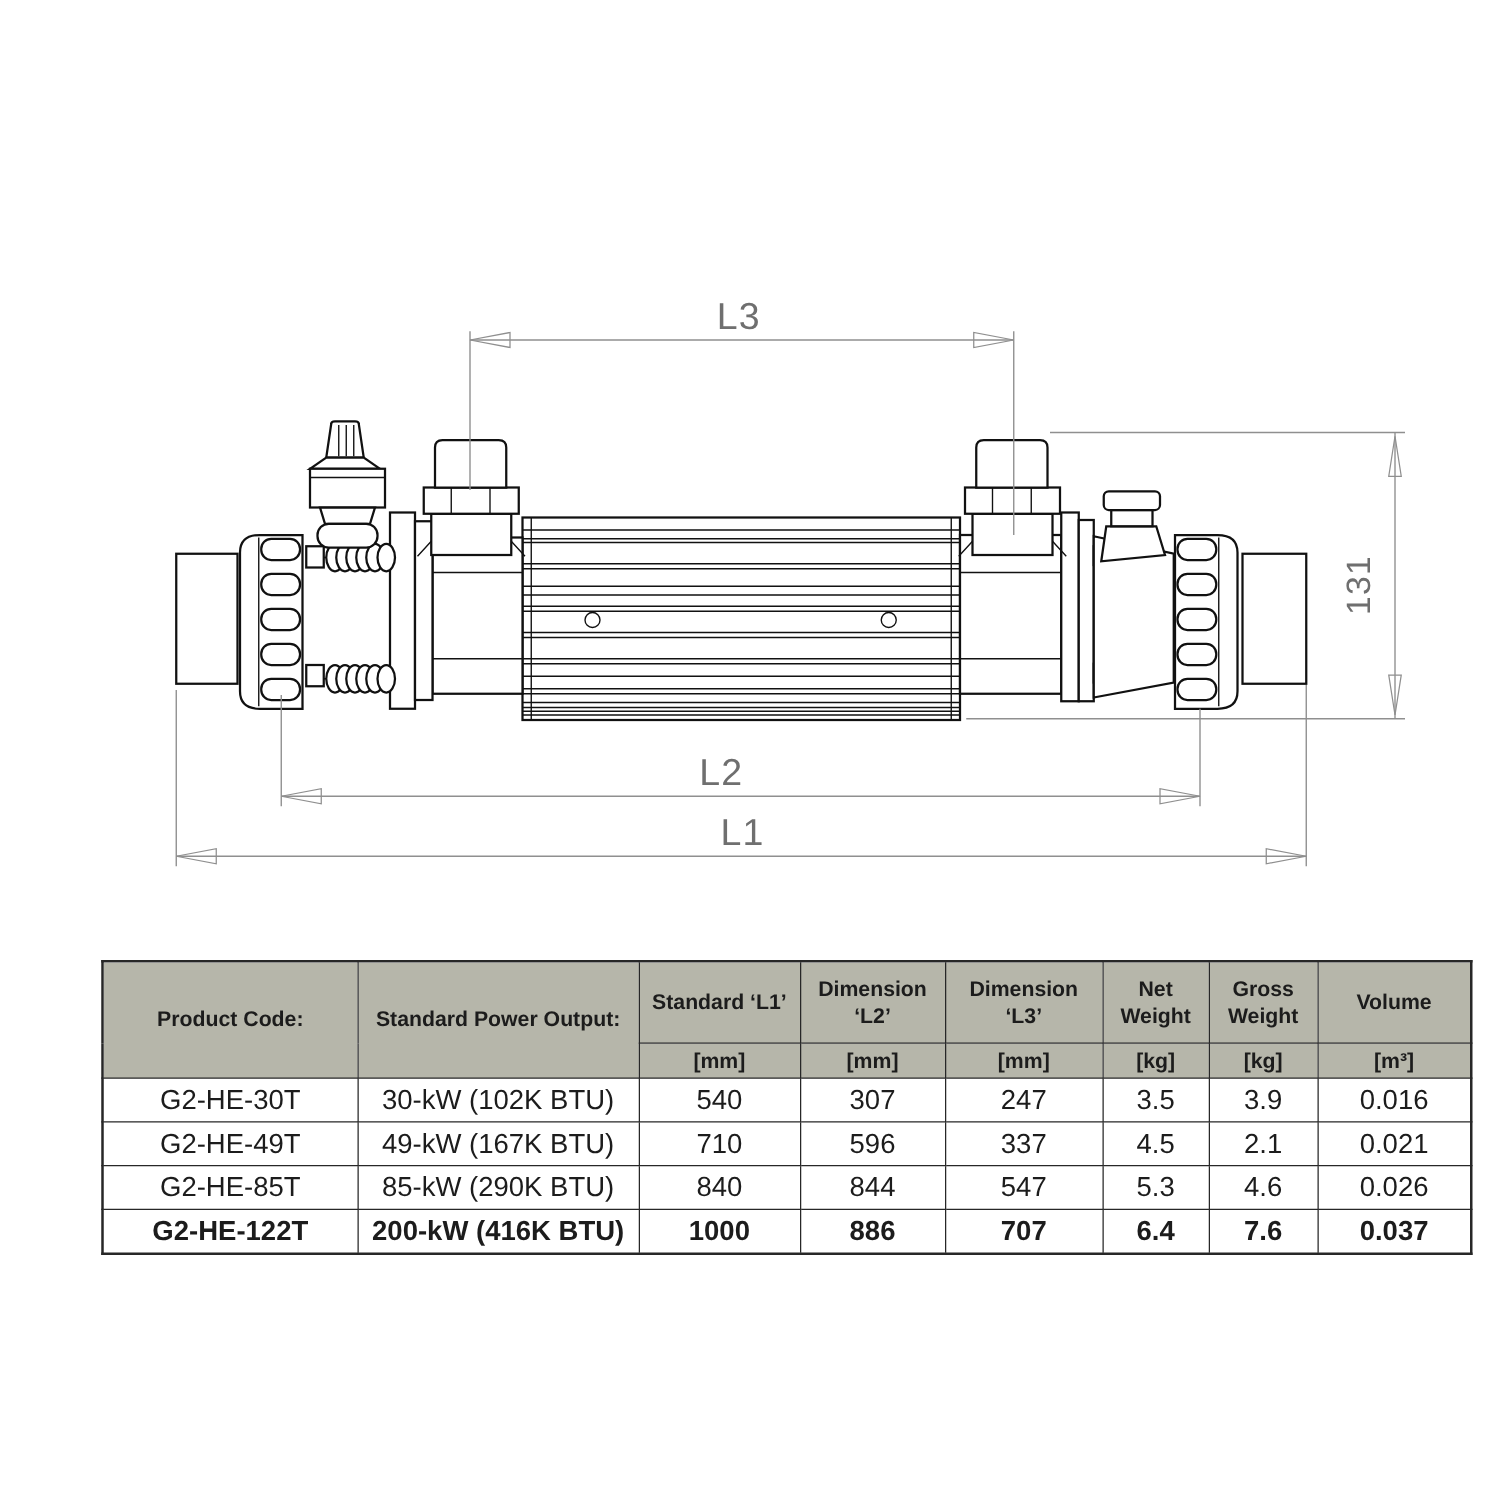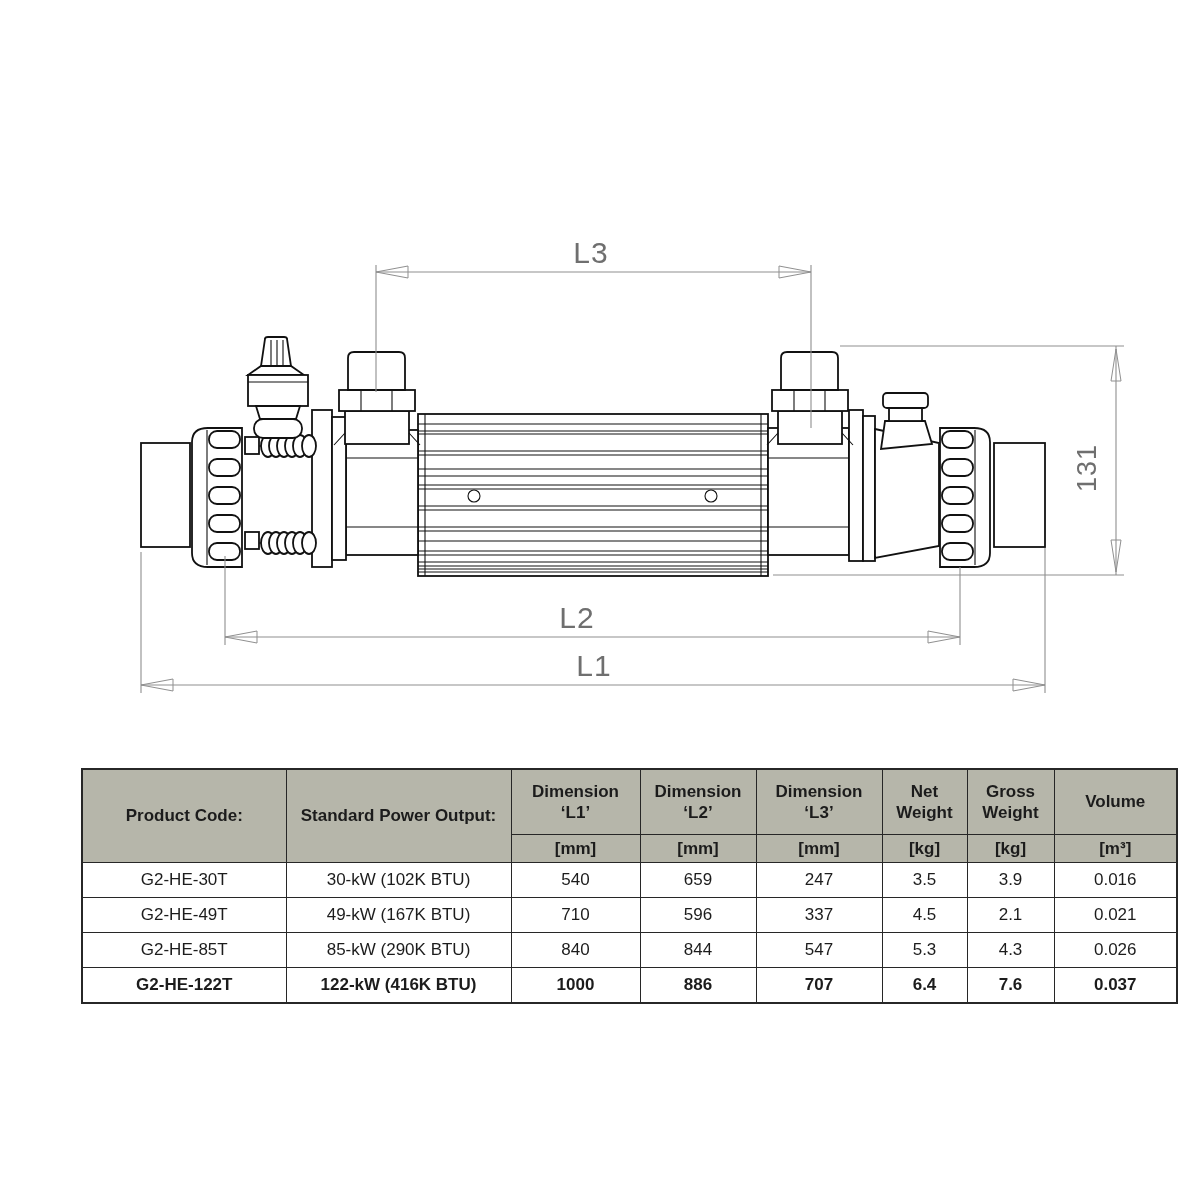--- a/index.html
+++ b/index.html
@@ -15,21 +15,21 @@
   .dimtext-sm{fill:#6f6f6f;font-family:"Liberation Sans",sans-serif;font-size:27px;letter-spacing:1px;}
   
   .spec-table{position:absolute;left:53px;top:768px;border-collapse:collapse;table-layout:fixed;
               width:1095px;color:#1c1c1c;}
   .spec-table th,.spec-table td{border:1px solid #272727;text-align:center;vertical-align:middle;
               padding:0 4px;overflow:hidden;}
   .spec-table{border:2px solid #272727;}
   .spec-table th{background:#b6b6aa;font-weight:bold;font-size:17px;line-height:1.25;}
   .spec-table .hrow-main th{height:64px;}
   .spec-table .hrow-unit th{height:27px;}
-  .spec-table td{height:34px;font-size:17px;font-weight:normal;background:#ffffff;}
+  .spec-table td{height:34px;font-size:22px;font-weight:normal;background:#ffffff;}
   .spec-table tbody tr:last-child td{border-bottom:none;font-weight:bold;}
 </style>
 </head>
 <body>
 
 <div class="page">
 
   <svg class="drawing" width="1200" height="740" viewBox="0 0 1200 740">
 
     <g>
@@ -194,42 +194,42 @@
         <col style="width:116px">
       <col style="width:126px">
         <col style="width:85px">
         <col style="width:87px">
         <col style="width:123px">
     </colgroup>
     <thead>
       <tr class="hrow-main">
         <th rowspan="2">Product Code:</th>
         <th rowspan="2">Standard Power Output:</th>
-        <th>Dimension ‘L1’</th>
+        <th>Standard ‘L1’</th>
         <th>Dimension ‘L2’</th>
         <th>Dimension ‘L3’</th>
         <th>Net Weight</th>
         <th>Gross Weight</th>
         <th>Volume</th>
       </tr>
       <tr class="hrow-unit">
         <th>[mm]</th>
         <th>[mm]</th>
         <th>[mm]</th>
         <th>[kg]</th>
         <th>[kg]</th>
         <th>[m³]</th>
       </tr>
     </thead>
     <tbody>
       <tr>
         <td>G2-HE-30T</td>
         <td>30-kW (102K BTU)</td>
         <td>540</td>
-        <td>659</td>
+        <td>307</td>
         <td>247</td>
         <td>3.5</td>
         <td>3.9</td>
         <td>0.016</td>
       </tr>
       <tr>
         <td>G2-HE-49T</td>
         <td>49-kW (167K BTU)</td>
         <td>710</td>
         <td>596</td>
@@ -238,26 +238,26 @@
         <td>2.1</td>
         <td>0.021</td>
       </tr>
       <tr>
         <td>G2-HE-85T</td>
         <td>85-kW (290K BTU)</td>
         <td>840</td>
         <td>844</td>
         <td>547</td>
         <td>5.3</td>
-        <td>4.3</td>
+        <td>4.6</td>
         <td>0.026</td>
       </tr>
       <tr>
         <td>G2-HE-122T</td>
-        <td>122-kW (416K BTU)</td>
+        <td>200-kW (416K BTU)</td>
         <td>1000</td>
         <td>886</td>
         <td>707</td>
         <td>6.4</td>
         <td>7.6</td>
         <td>0.037</td>
       </tr>
     </tbody>
   </table>
 </div>

